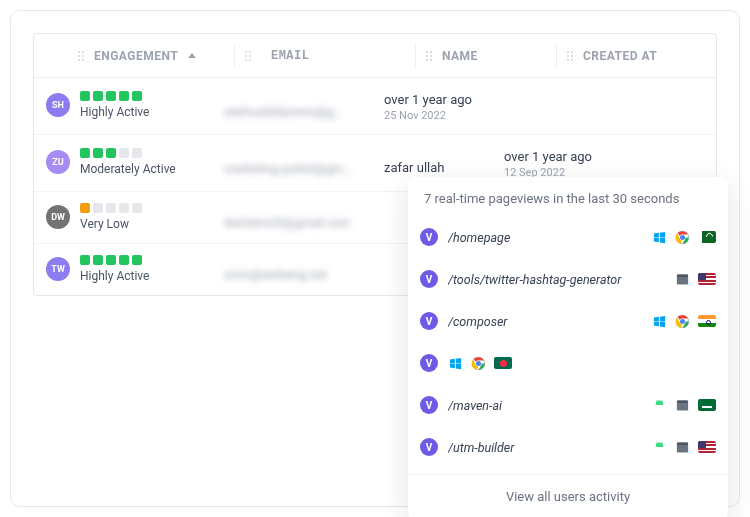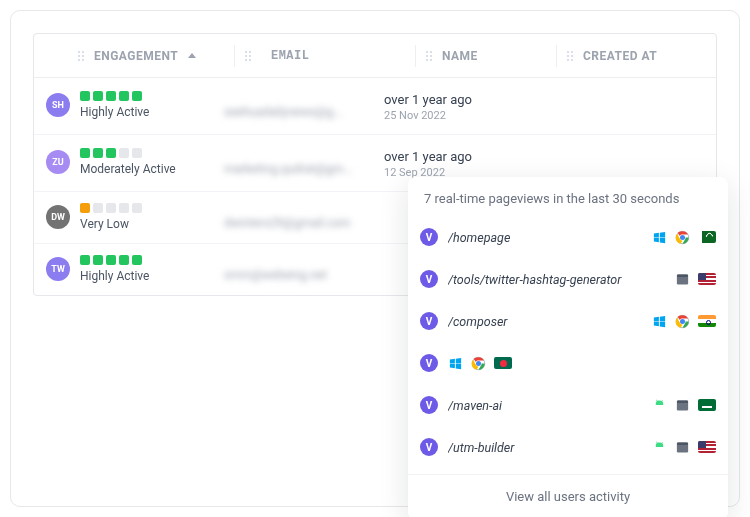--- a/index.html
+++ b/index.html
@@ -233,20 +233,21 @@
                 <span class="bar g"></span>
                 <span class="bar g"></span>
                 <span class="bar g"></span>
                 <span class="bar"></span>
                 <span class="bar"></span>
               </div>
               <div class="eng-label">Moderately Active</div>
             </div>
           </div>
           <div class="cell-email"><span class="blur">marketing.qudrat@gm...</span></div>
+          <div class="cell-name">zafar ullah</div>
           <div class="cell-created">
             <div class="created-r">over 1 year ago</div>
             <div class="created-d">12 Sep 2022</div>
           </div>
         </div>
         <div class="row">
           <div class="cell-eng">
             <div class="avatar" style="background: #737373;">DW</div>
             <div class="eng-block">
               <div class="bars">

